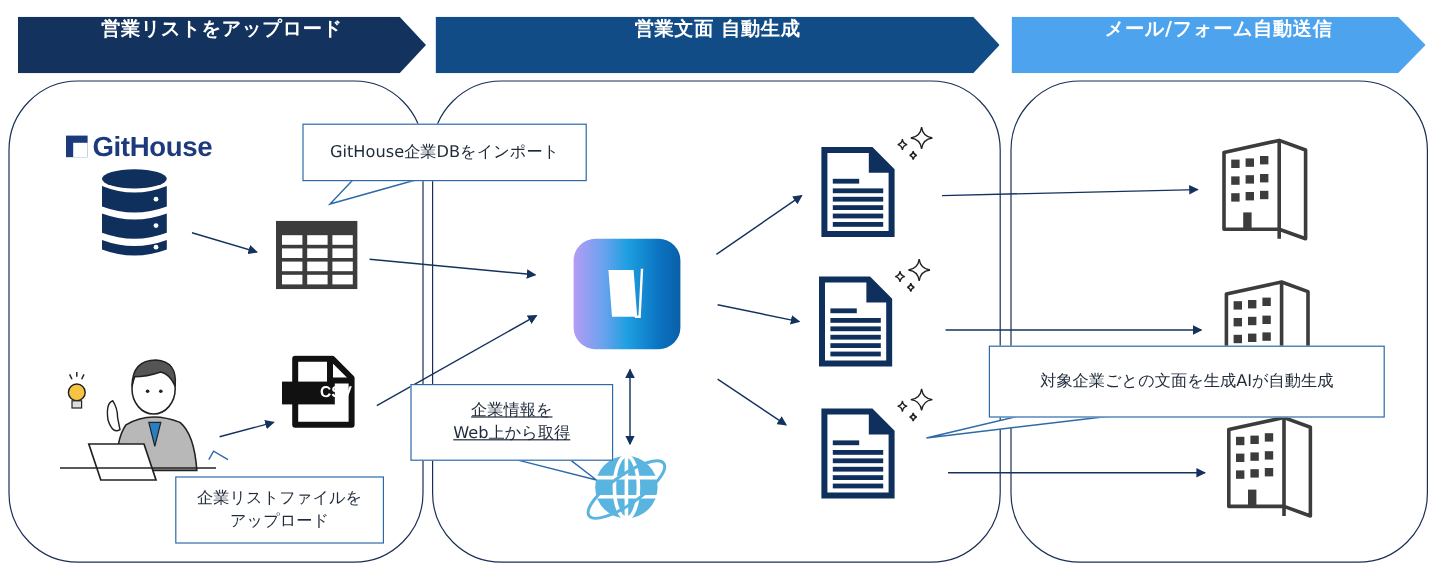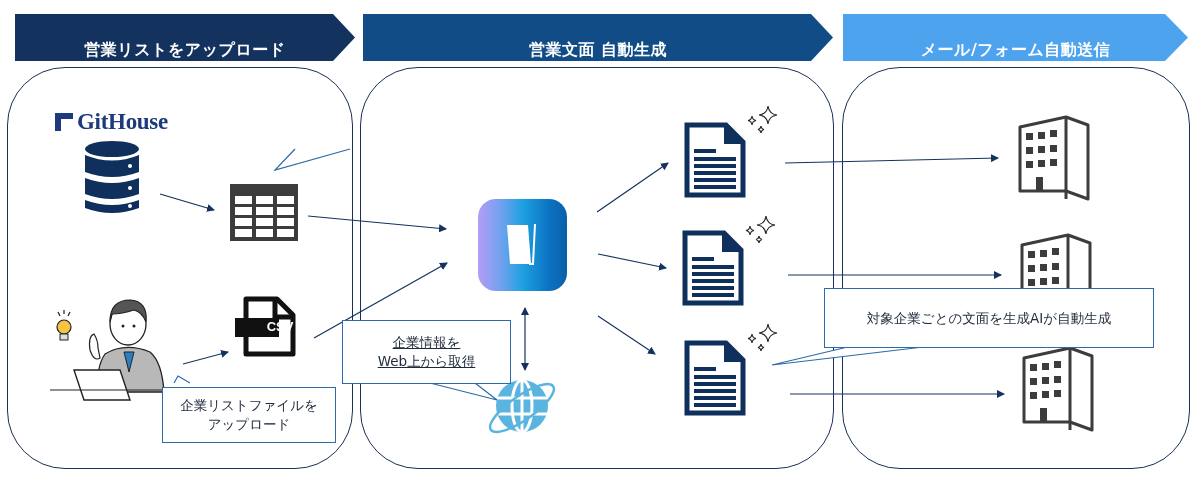--- a/index.html
+++ b/index.html
@@ -1,31 +1,31 @@
 <!DOCTYPE html>
 <html><head>
 <meta charset="utf-8">
 <style>
   html, body { margin:0; padding:0; background:#ffffff; }
   body { width:1200px; height:482px; position:relative; overflow:hidden;
          font-family:"DejaVu Sans", "Liberation Sans", sans-serif; }
   .stage { position:absolute; left:0; top:0; width:1200px; height:482px; }
   .chev { position:absolute; top:14px; height:47px; color:#fff; font-weight:bold;
-          font-size:16px; display:flex; align-items:flex-end; justify-content:center; }
+          font-size:16px; display:flex; align-items:flex-start; justify-content:center; }
   .chev span { position:relative; z-index:2; letter-spacing:0.5px; }
   .chev svg { position:absolute; left:0; top:0; }
   .panel { position:absolute; border:1.4px solid #1a2f55; border-radius:58px; background:transparent; }
   .callout { position:absolute; background:#fff; border:1.2px solid #2e6aa8;
              font-size:13.5px; color:#1f2a3a; text-align:center; line-height:19px;
              display:flex; flex-direction:column; align-items:center; justify-content:center; z-index:5; }
   .gh-logo { position:absolute; left:55px; top:110px; width:140px; height:24px;
              display:flex; align-items:center; gap:4px; }
   .gh-logo .mark { width:18px; height:18px; background:#1d3b7c; position:relative; }
   .gh-logo .mark:after { content:""; position:absolute; left:6px; top:6px; width:12px; height:12px; background:#fff; }
-  .gh-logo .txt { font-family:Liberation Serif, serif; font-weight:bold; font-size:23px; color:#1d3b7c; line-height:22px; letter-spacing:-0.3px; }
+  .gh-logo .txt { font-family:Liberation Sans, sans-serif; font-weight:bold; font-size:23px; color:#1d3b7c; line-height:22px; letter-spacing:-0.3px; }
   .icon { position:absolute; }
   .app-icon { position:absolute; left:478px; top:199px; width:89px; height:92px; border-radius:18px;
               background:linear-gradient(90deg,#b59cf5 0%,#6aa2ee 28%,#1ea0e1 50%,#0b73c2 80%,#0a5fa8 100%); z-index:3; }
   svg.lines { position:absolute; left:0; top:0; z-index:1; }
 </style>
 </head>
 <body>
 
 <div class="stage">
 
@@ -275,21 +275,24 @@
 
   <svg class="lines" style="z-index:4;" width="1200" height="482">
     <g fill="#fff" stroke="#2e6aa8" stroke-width="1.2">
       <path d="M295,149 L275,170 L350,149"></path>
       <path d="M174,383 L178,376 L190,383"></path>
       <path d="M430,383 L497,400 L475,383"></path>
       <path d="M856,345 L772,365 L940,345"></path>
     </g>
   </svg>
 
-  <div class="callout" style="left:146px; top:387px; width:172px; height:54px;margin-left:16px;">
+  <div class="callout" style="left:252px; top:103px; width:235px; height:46px;">
+    <span>GitHouse企業DBをインポート</span>
+  </div>
+  <div class="callout" style="left:146px; top:397px; width:172px; height:54px;">
     <span>企業リストファイルを</span>
     <span>アップロード</span>
   </div>
   <div class="callout" style="left:342px; top:320px; width:167px; height:62px;text-decoration:underline;">
     <span>企業情報を</span>
     <span>Web上から取得</span>
   </div>
   <div class="callout" style="left:824px; top:288px; width:328px; height:58px;">
     <span>対象企業ごとの文面を生成AIが自動生成</span>
   </div>

